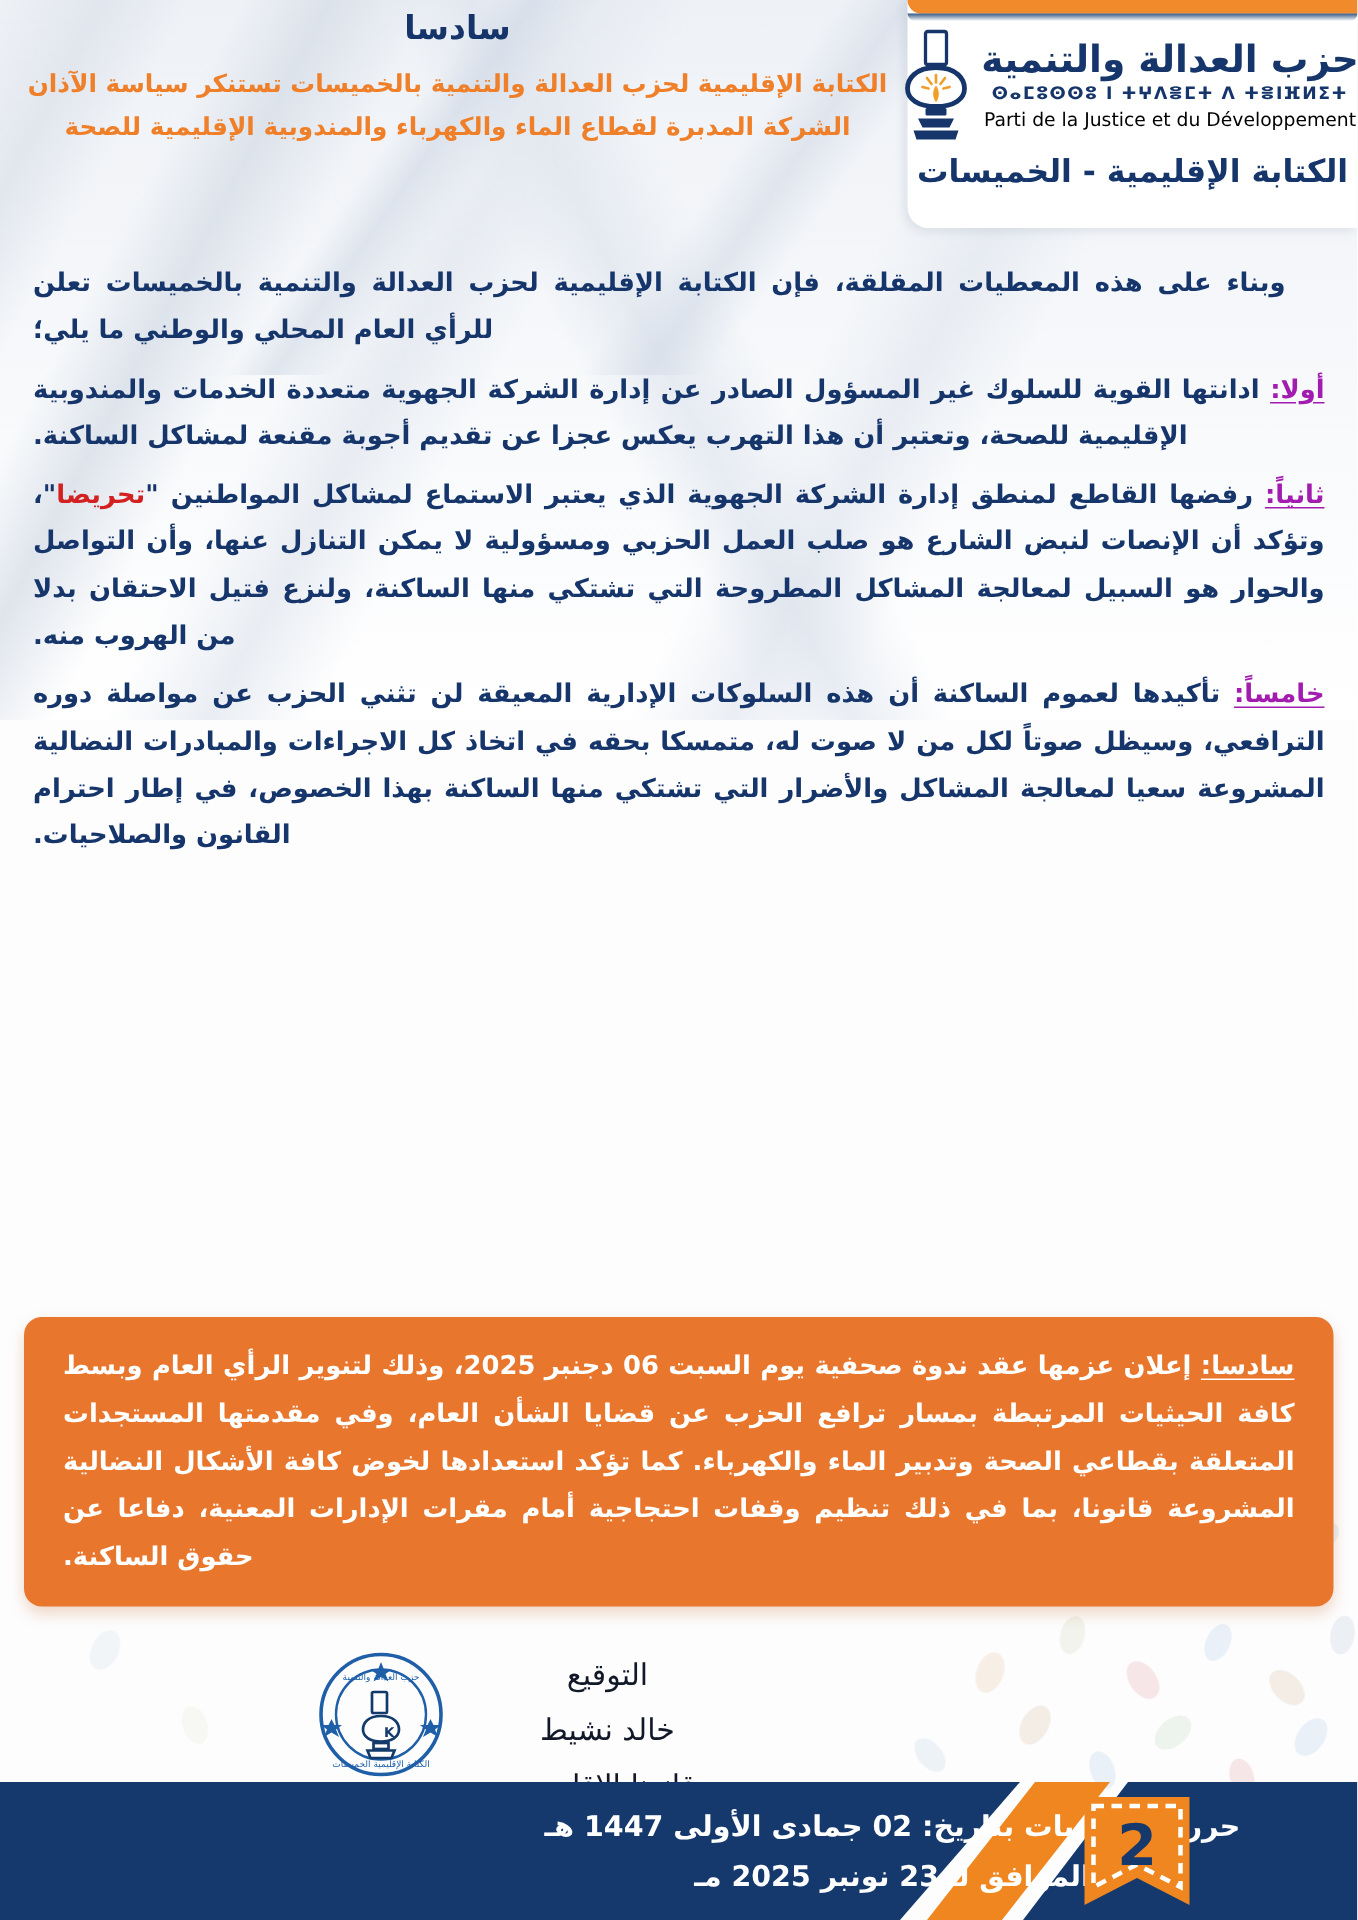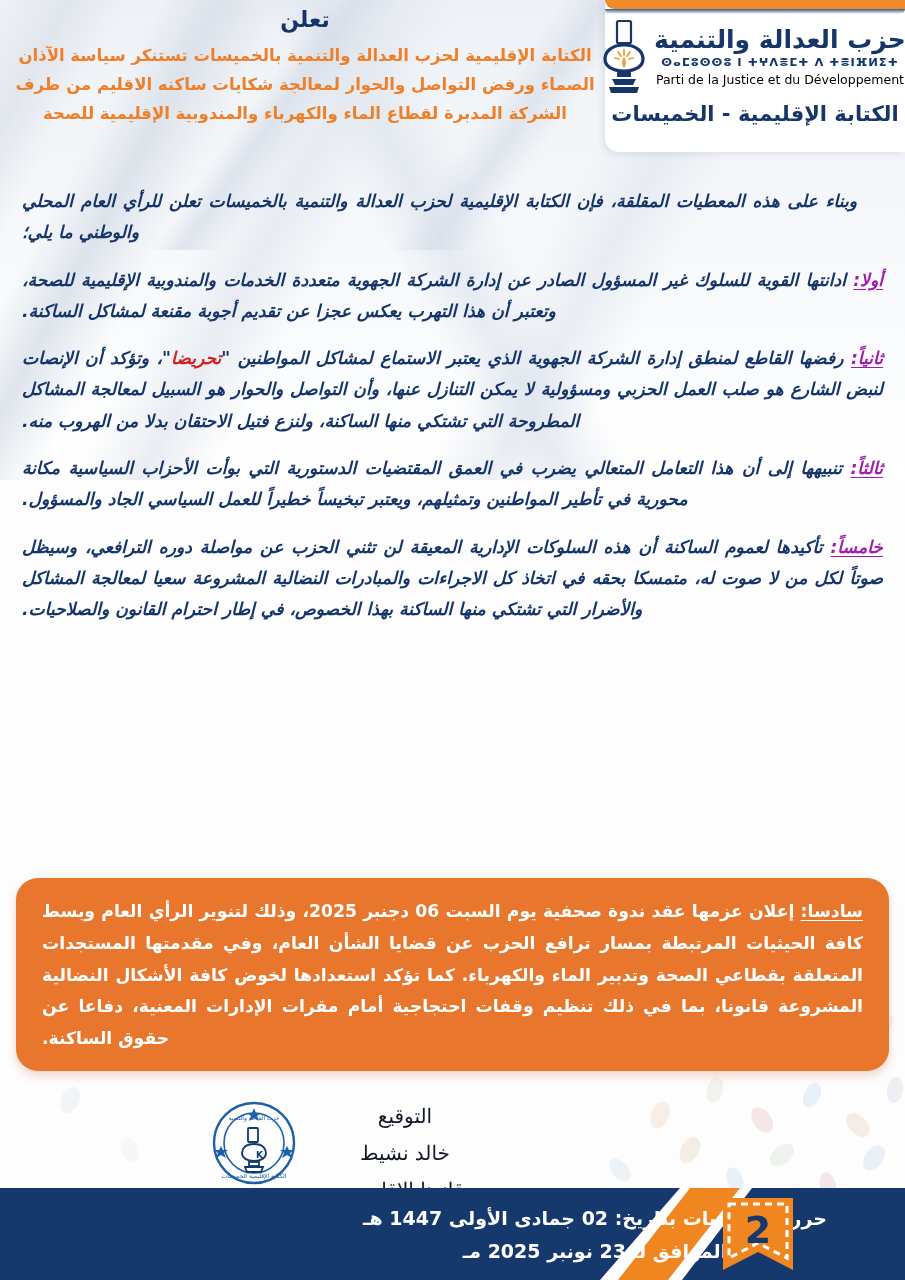--- a/index.html
+++ b/index.html
@@ -98,44 +98,43 @@
     font-size:16.5px;font-weight:bold;color:#ef7f28;line-height:1.78;
     padding:0 10px;
   }
 
   
   .body-wrap{
     position:absolute;top:170px;right:0;width:905px;z-index:4;
     padding:0 22px;box-sizing:border-box;
   }
   p.para{
-    margin:16px 0 8px 0;
+    margin:4px 0 8px 0;
     font-size:17.2px;
     line-height:1.82;
     color:#16366b;
     font-weight:bold;
     text-align:justify;
     text-align-last:left;
     direction:rtl;
-    font-style:italic;
   }
   p.para.intro{text-indent:26px;}
   .marker{
     color:#a21caf;
     text-decoration:underline;
     text-underline-offset:3px;
   }
   .redword{color:#d32020;}
 
   
   .callout{
     position:absolute;left:16px;top:878px;width:873px;
     box-sizing:border-box;
     background:#e8762c;
-    border-radius:22px;
+    border-radius:12px;
     padding:18px 26px 16px 26px;
     color:#ffffff;
     box-shadow:0 5px 10px rgba(200,120,60,.28);
     z-index:6;
   }
   .callout p{
     margin:0;font-size:17.2px;line-height:1.85;font-weight:bold;
     text-align:justify;text-align-last:left;direction:rtl;color:#fff;
   }
   .callout .marker{color:#ffffff;text-decoration:underline;text-underline-offset:3px;}
@@ -198,24 +197,23 @@
       <ellipse cx="660" cy="135" rx="9" ry="14" fill="#f0dcc9" transform="rotate(20 660 135)"></ellipse>
       <ellipse cx="620" cy="190" rx="8" ry="13" fill="#d8e4f0" transform="rotate(-40 620 190)"></ellipse>
       <ellipse cx="70" cy="120" rx="9" ry="14" fill="#e3eaf2" transform="rotate(25 70 120)"></ellipse>
       <ellipse cx="130" cy="170" rx="8" ry="13" fill="#eef0e6" transform="rotate(-18 130 170)"></ellipse>
     </g>
   </svg>
 
   <div class="header">
 
     <div class="title-zone">
-      <div class="bayan">تعلن</div>
+      <div class="bayan">سادسا</div>
       <div class="subtitle">
         <div>الكتابة الإقليمية لحزب العدالة والتنمية بالخميسات تستنكر سياسة الآذان</div>
-        <div>الصماء ورفض التواصل والحوار لمعالجة شكايات ساكنه الاقليم من طرف</div>
         <div>الشركة المدبرة لقطاع الماء والكهرباء والمندوبية الإقليمية للصحة</div>
       </div>
     </div>
 
     <div class="logo-card">
       <div class="logo-row">
         <div class="logo-txt">
           <div class="logo-ar">حزب العدالة والتنمية</div>
           <div class="logo-tif">ⵙⴰⵎⵓⵙⵙⵓ ⵏ ⵜⵖⴷⴻⵎⵜ ⴷ ⵜⴻⵏⴼⵍⵉⵜ</div>
           <div class="logo-fr">Parti de la Justice et du Développement</div>
@@ -241,21 +239,20 @@
   </div>
 
   <div class="body-wrap">
 
     <p class="para intro">وبناء على هذه المعطيات المقلقة، فإن الكتابة الإقليمية لحزب العدالة والتنمية بالخميسات تعلن للرأي العام المحلي والوطني ما يلي؛</p>
 
     <p class="para"><span class="marker">أولا:</span><span> ادانتها القوية للسلوك غير المسؤول الصادر عن إدارة الشركة الجهوية متعددة الخدمات والمندوبية الإقليمية للصحة، وتعتبر أن هذا التهرب يعكس عجزا عن تقديم أجوبة مقنعة لمشاكل الساكنة.</span></p>
 
     <p class="para"><span class="marker">ثانياً:</span><span> رفضها القاطع لمنطق إدارة الشركة الجهوية الذي يعتبر الاستماع لمشاكل المواطنين "</span><span class="redword">تحريضا</span><span>"، وتؤكد أن الإنصات لنبض الشارع هو صلب العمل الحزبي ومسؤولية لا يمكن التنازل عنها، وأن التواصل والحوار هو السبيل لمعالجة المشاكل المطروحة التي تشتكي منها الساكنة، ولنزع فتيل الاحتقان بدلا من الهروب منه.</span></p>
 
-    <p class="para"><span class="marker">ثالثاً:</span><span> تنبيهها إلى أن هذا التعامل المتعالي يضرب في العمق المقتضيات الدستورية التي بوأت الأحزاب السياسية مكانة محورية في تأطير المواطنين وتمثيلهم، ويعتبر تبخيساً خطيراً للعمل السياسي الجاد والمسؤول.</span></p>
 
 
     <p class="para"><span class="marker">خامساً:</span><span> تأكيدها لعموم الساكنة أن هذه السلوكات الإدارية المعيقة لن تثني الحزب عن مواصلة دوره الترافعي، وسيظل صوتاً لكل من لا صوت له، متمسكا بحقه في اتخاذ كل الاجراءات والمبادرات النضالية المشروعة سعيا لمعالجة المشاكل والأضرار التي تشتكي منها الساكنة بهذا الخصوص، في إطار احترام القانون والصلاحيات.</span></p>
 
   </div>
 
   <div class="callout">
     <p><span class="marker">سادسا:</span><span> إعلان عزمها عقد ندوة صحفية يوم السبت 06 دجنبر 2025، وذلك لتنوير الرأي العام وبسط كافة الحيثيات المرتبطة بمسار ترافع الحزب عن قضايا الشأن العام، وفي مقدمتها المستجدات المتعلقة بقطاعي الصحة وتدبير الماء والكهرباء. كما تؤكد استعدادها لخوض كافة الأشكال النضالية المشروعة قانونا، بما في ذلك تنظيم وقفات احتجاجية أمام مقرات الإدارات المعنية، دفاعا عن حقوق الساكنة.</span></p>
   </div>
 

